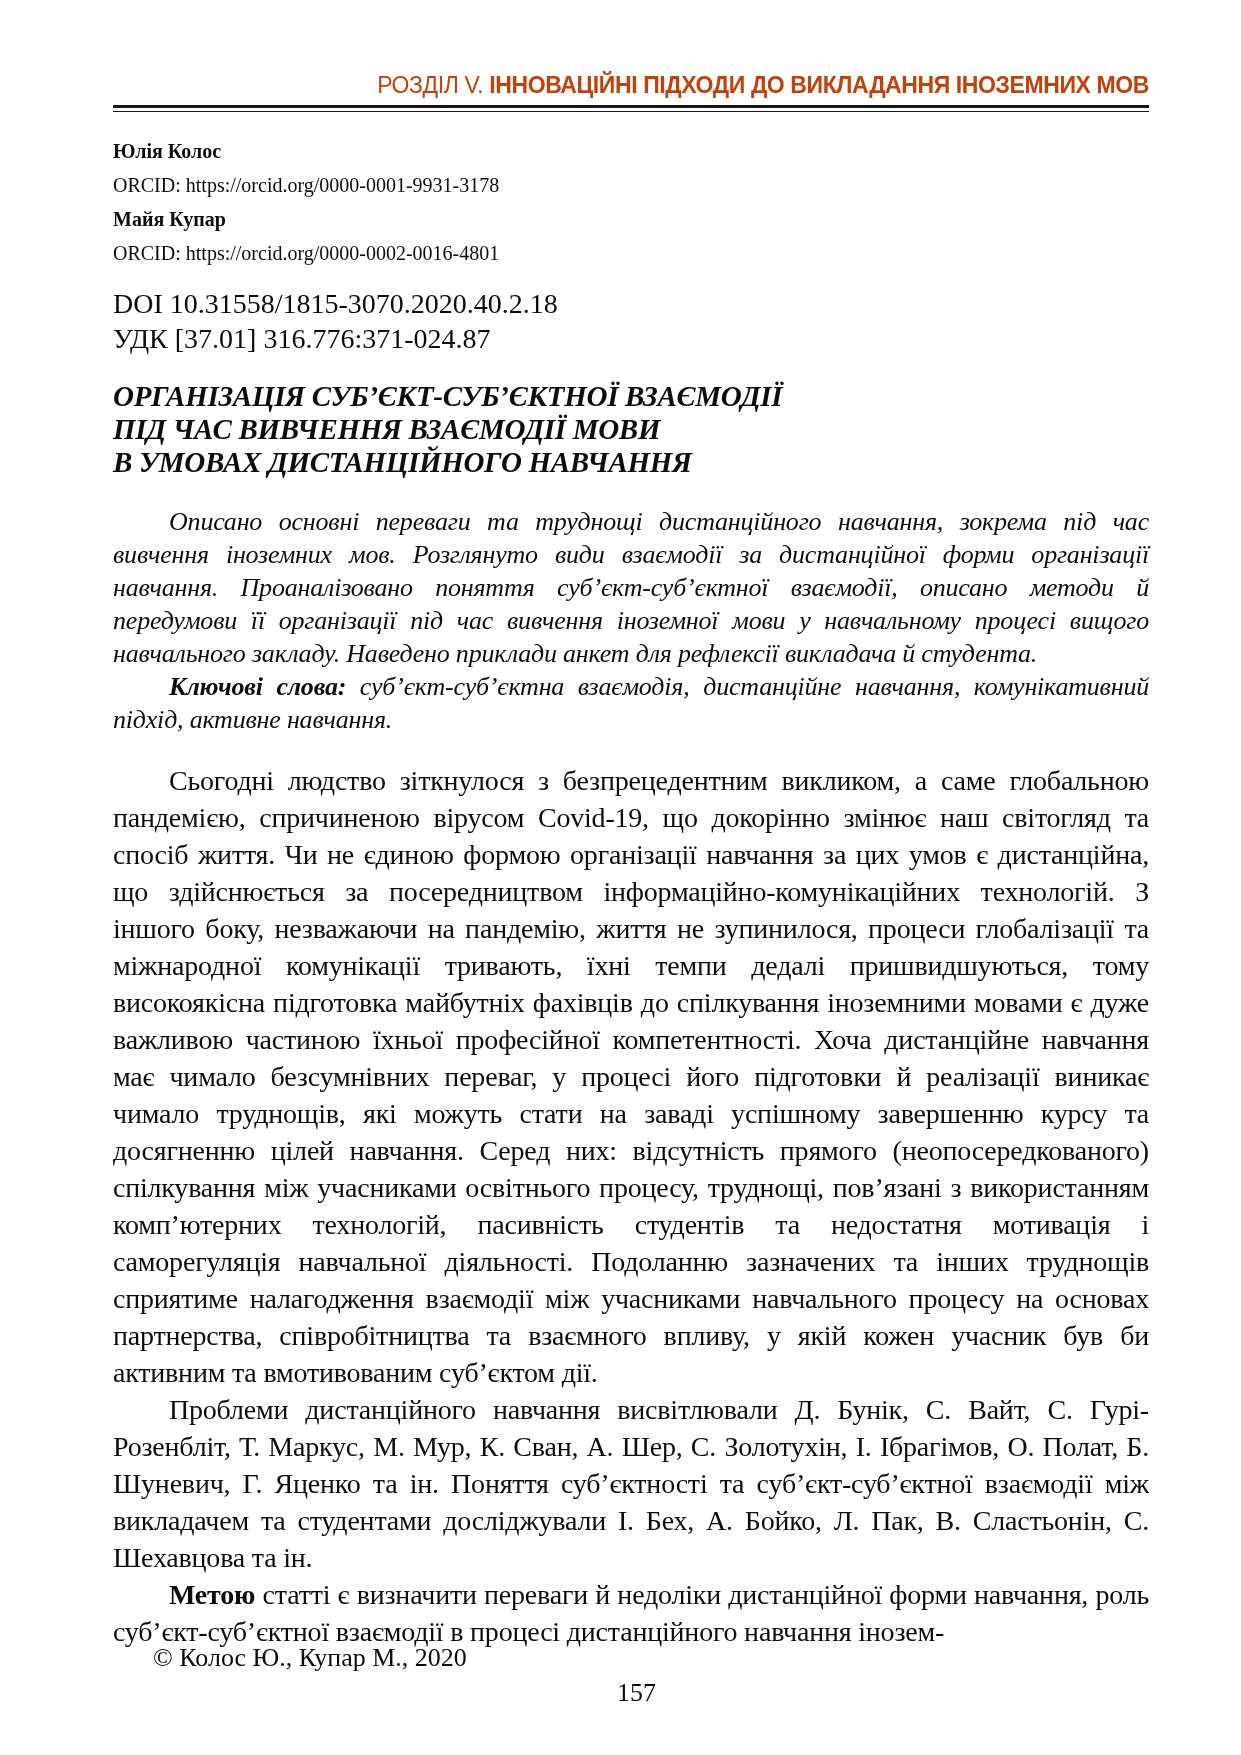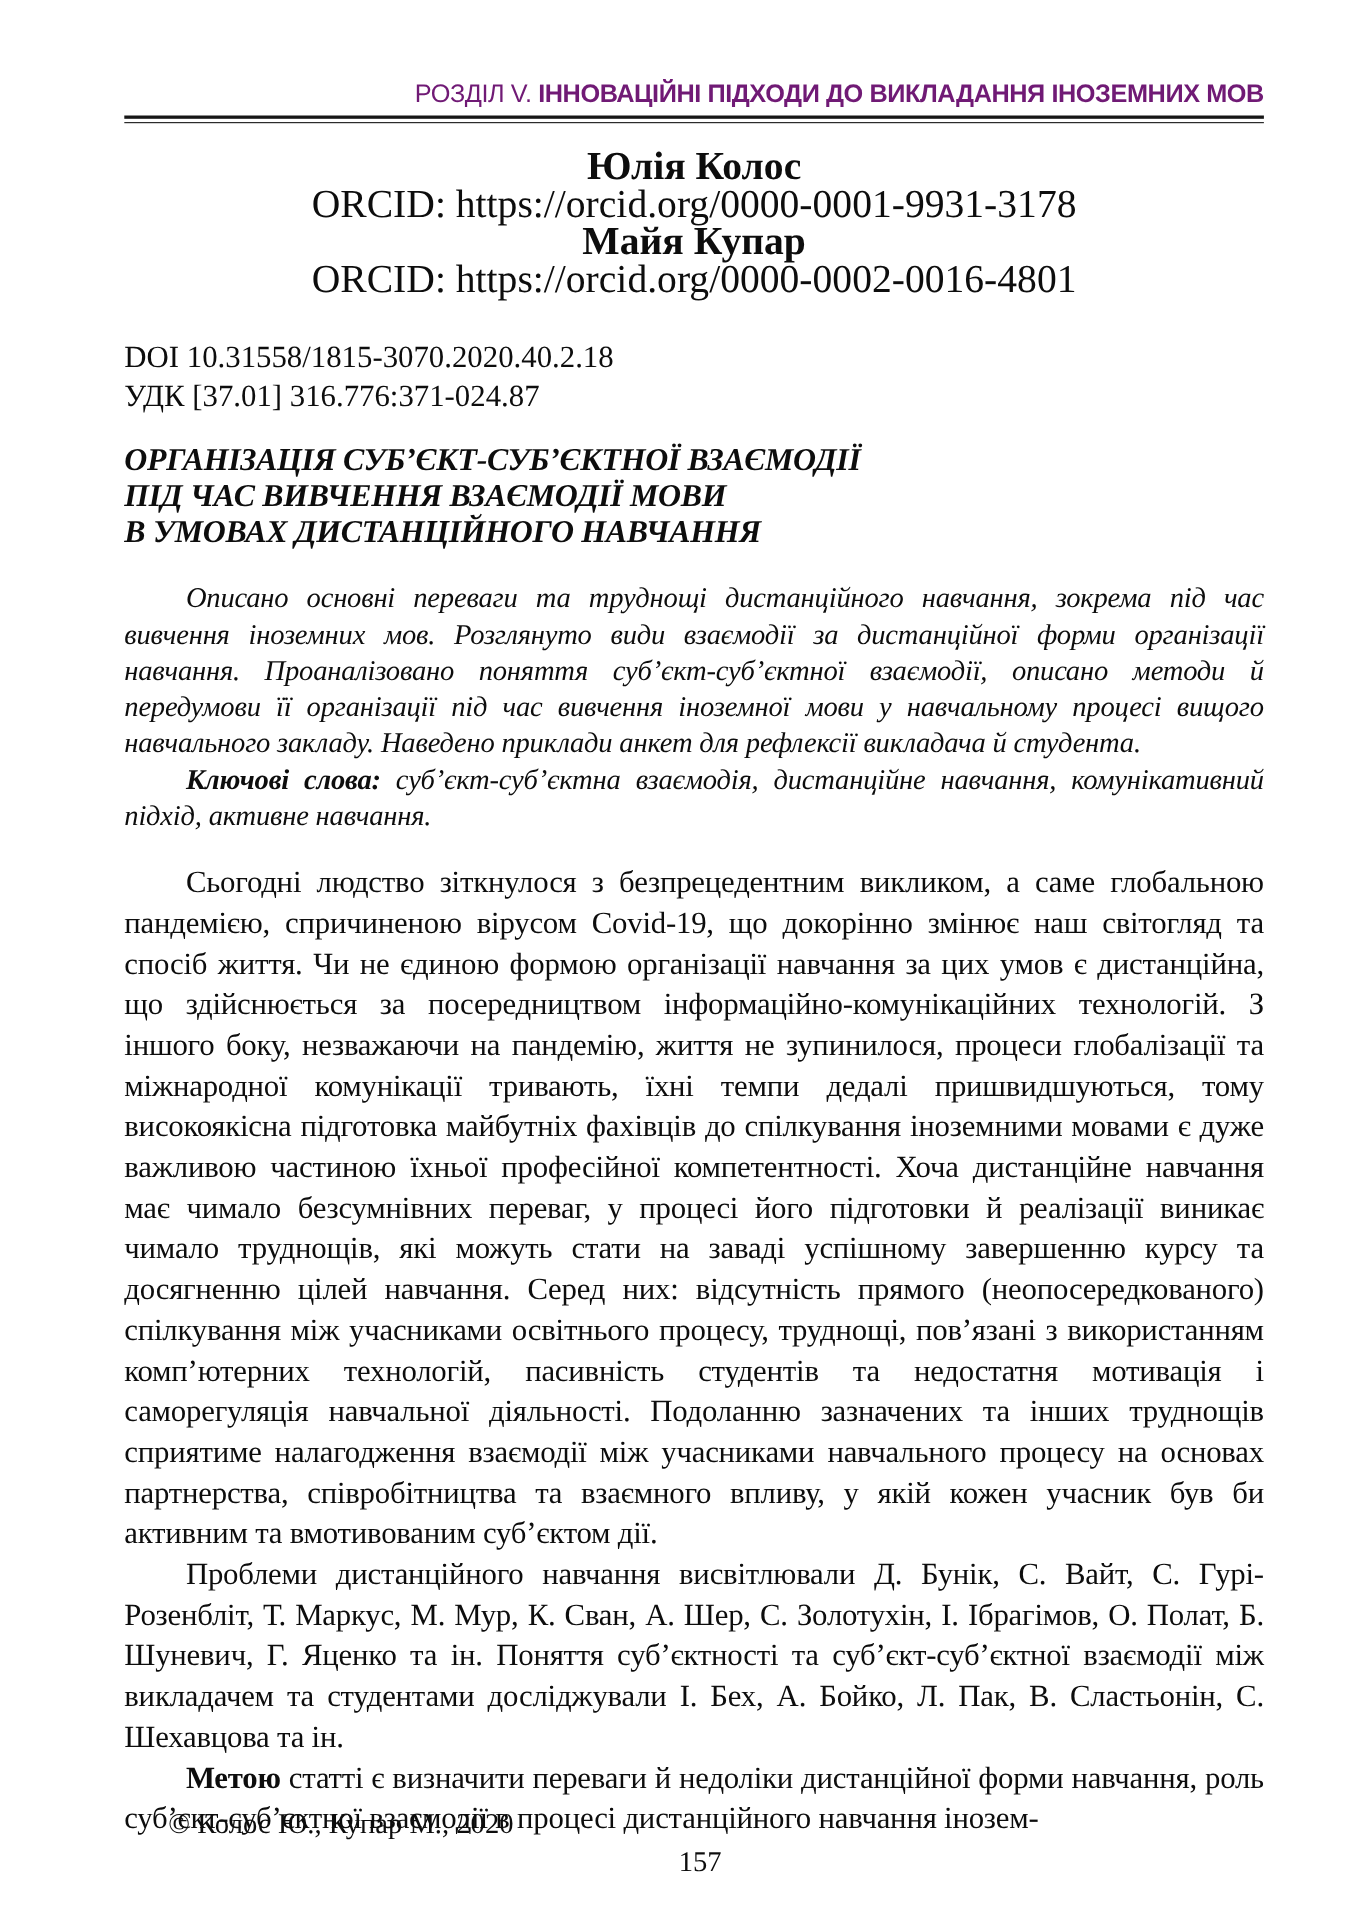--- a/index.html
+++ b/index.html
@@ -18,42 +18,42 @@
     box-sizing: border-box;
     padding: 72px 92px 0 113px;
   }
   
   .running-head {
     font-family: "Liberation Sans", sans-serif;
     font-size: 23px;
     letter-spacing: -0.4px;
     text-align: right;
     white-space: nowrap;
-    color: #701a75;
+    color: #c2410c;
   }
   .running-head .prefix { font-weight: 400; }
   .running-head .section { font-weight: 700; }
   .head-rule {
     margin-top: 6px;
     height: 3px;
     border-top: 3px solid #161616;
     border-bottom: 1px solid #161616;
   }
   
   .authors {
     margin-top: 22px;
-    text-align: center;
-    font-size: 36px;
+    text-align: left;
+    font-size: 20px;
     line-height: 34px;
   }
   .author-name { font-weight: 700; }
   .author-orcid { font-weight: 400; }
   
   .identifiers {
-    margin-top: 38px;
+    margin-top: 16px;
     font-size: 28px;
     line-height: 35px;
     text-align: left;
   }
   
   .article-title {
     margin-top: 24px;
     text-align: left;
     font-weight: 700;
     font-size: 29px;

